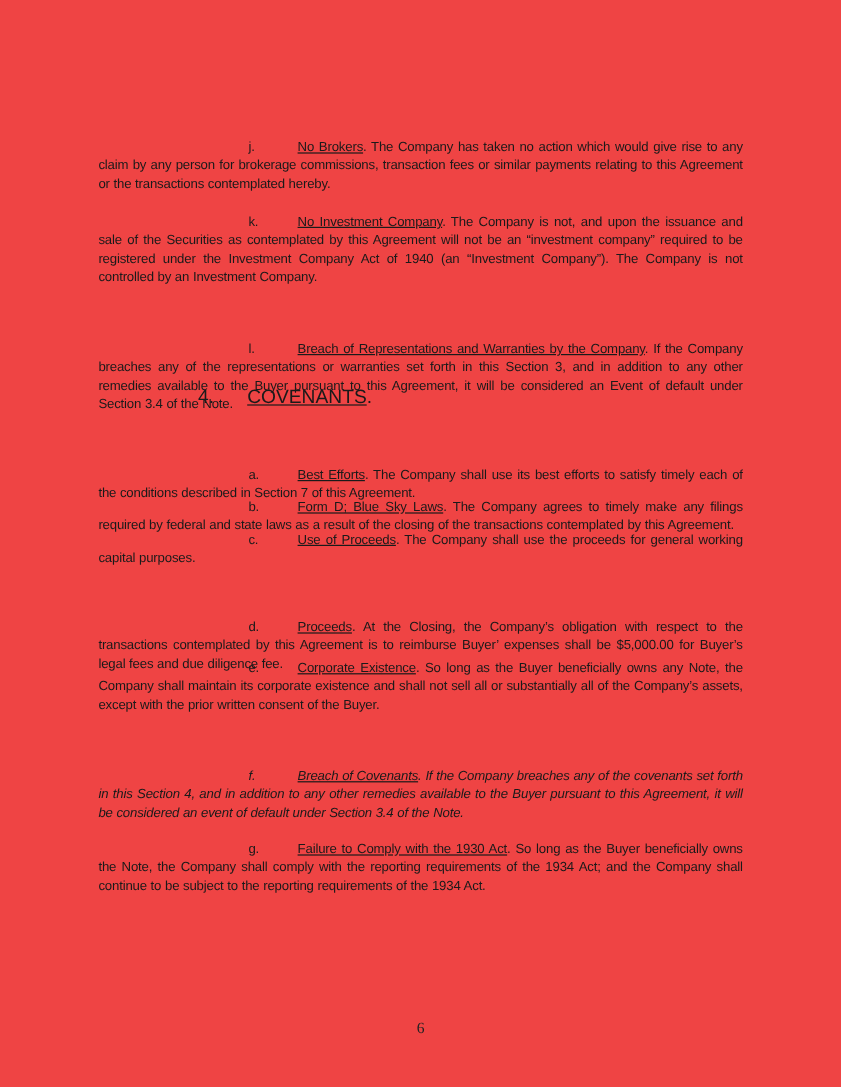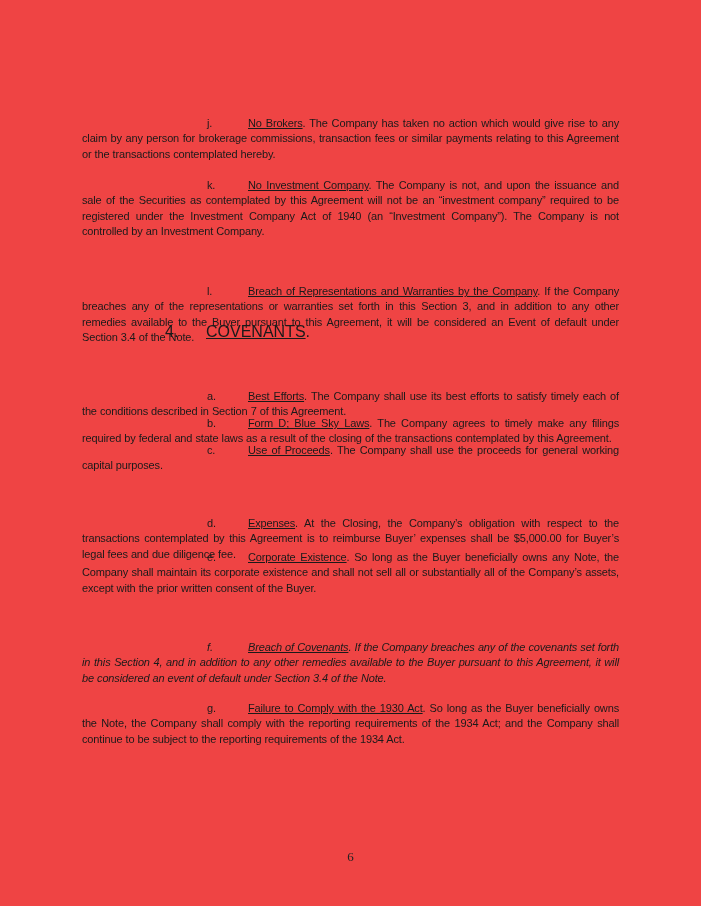--- a/index.html
+++ b/index.html
@@ -56,21 +56,21 @@
 
   <div class="para" style="top:386px;margin-top:30px;">
     <span class="num">b.</span><span class="heading">Form D; Blue Sky Laws</span><span>.  The Company agrees to timely make any filings required by federal and state laws as a result of the closing of the transactions contemplated by this Agreement.</span>
   </div>
 
   <div class="para" style="top:443px;">
     <span class="num">c.</span><span class="heading">Use of Proceeds</span><span>.  The Company shall use the proceeds for general working capital purposes.</span>
   </div>
 
   <div class="para" style="top:516px;">
-    <span class="num">d.</span><span class="heading">Expenses</span><span>.  At the Closing, the Company’s obligation with respect to the transactions contemplated by this Agreement is to reimburse Buyer’ expenses shall be $5,000.00 for Buyer’s legal fees and due diligence fee.</span>
+    <span class="num">d.</span><span class="heading">Proceeds</span><span>.  At the Closing, the Company’s obligation with respect to the transactions contemplated by this Agreement is to reimburse Buyer’ expenses shall be $5,000.00 for Buyer’s legal fees and due diligence fee.</span>
   </div>
 
   <div class="para" style="top:550px;">
     <span class="num">e.</span><span class="heading">Corporate Existence</span><span>.  So long as the Buyer beneficially owns any Note, the Company shall maintain its corporate existence and shall not sell all or substantially all of the Company’s assets, except with the prior written consent of the Buyer.</span>
   </div>
 
   <div class="para" style="top:640px;font-style:italic;">
     <span class="num">f.</span><span class="heading">Breach of Covenants</span><span>.  If the Company breaches any of the covenants set forth in this Section 4, and in addition to any other remedies available to the Buyer pursuant to this Agreement, it will be considered an event of default under Section 3.4 of the Note.</span>
   </div>
 

